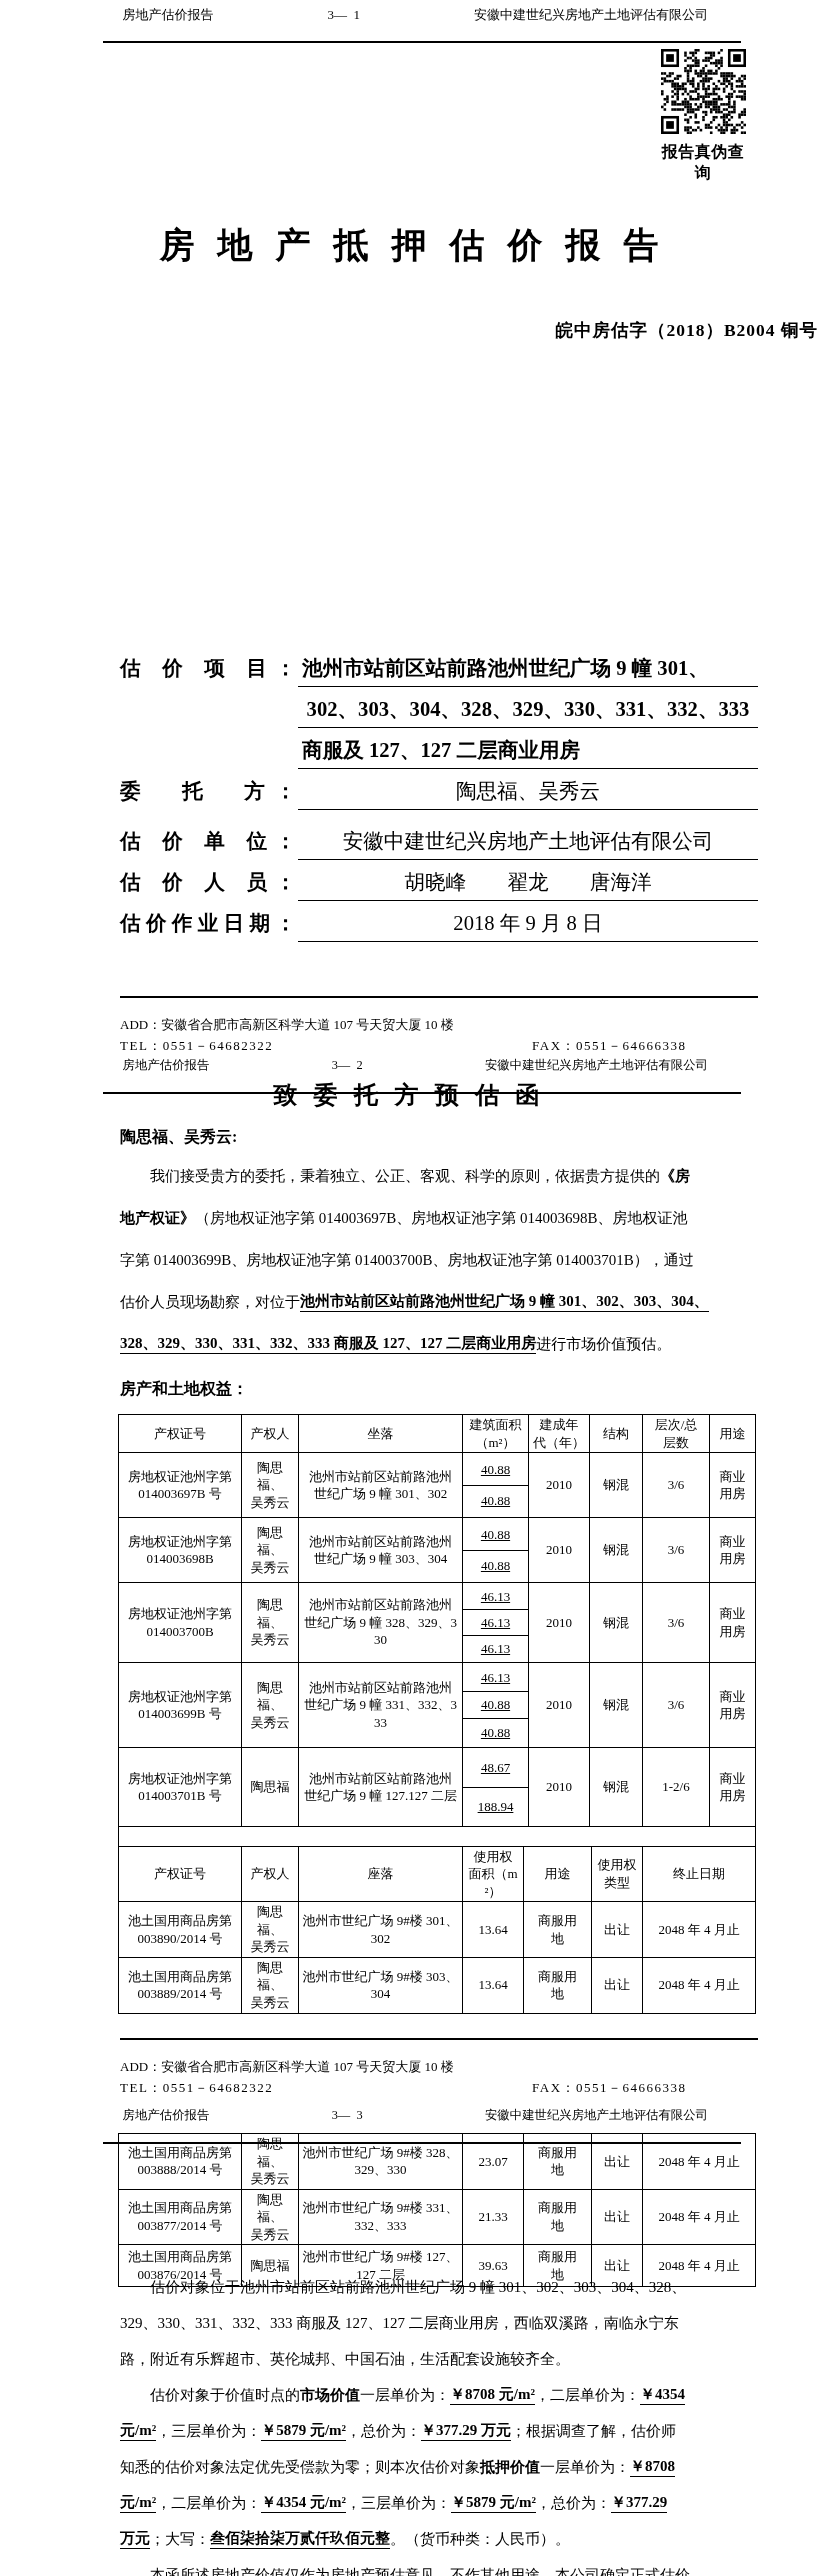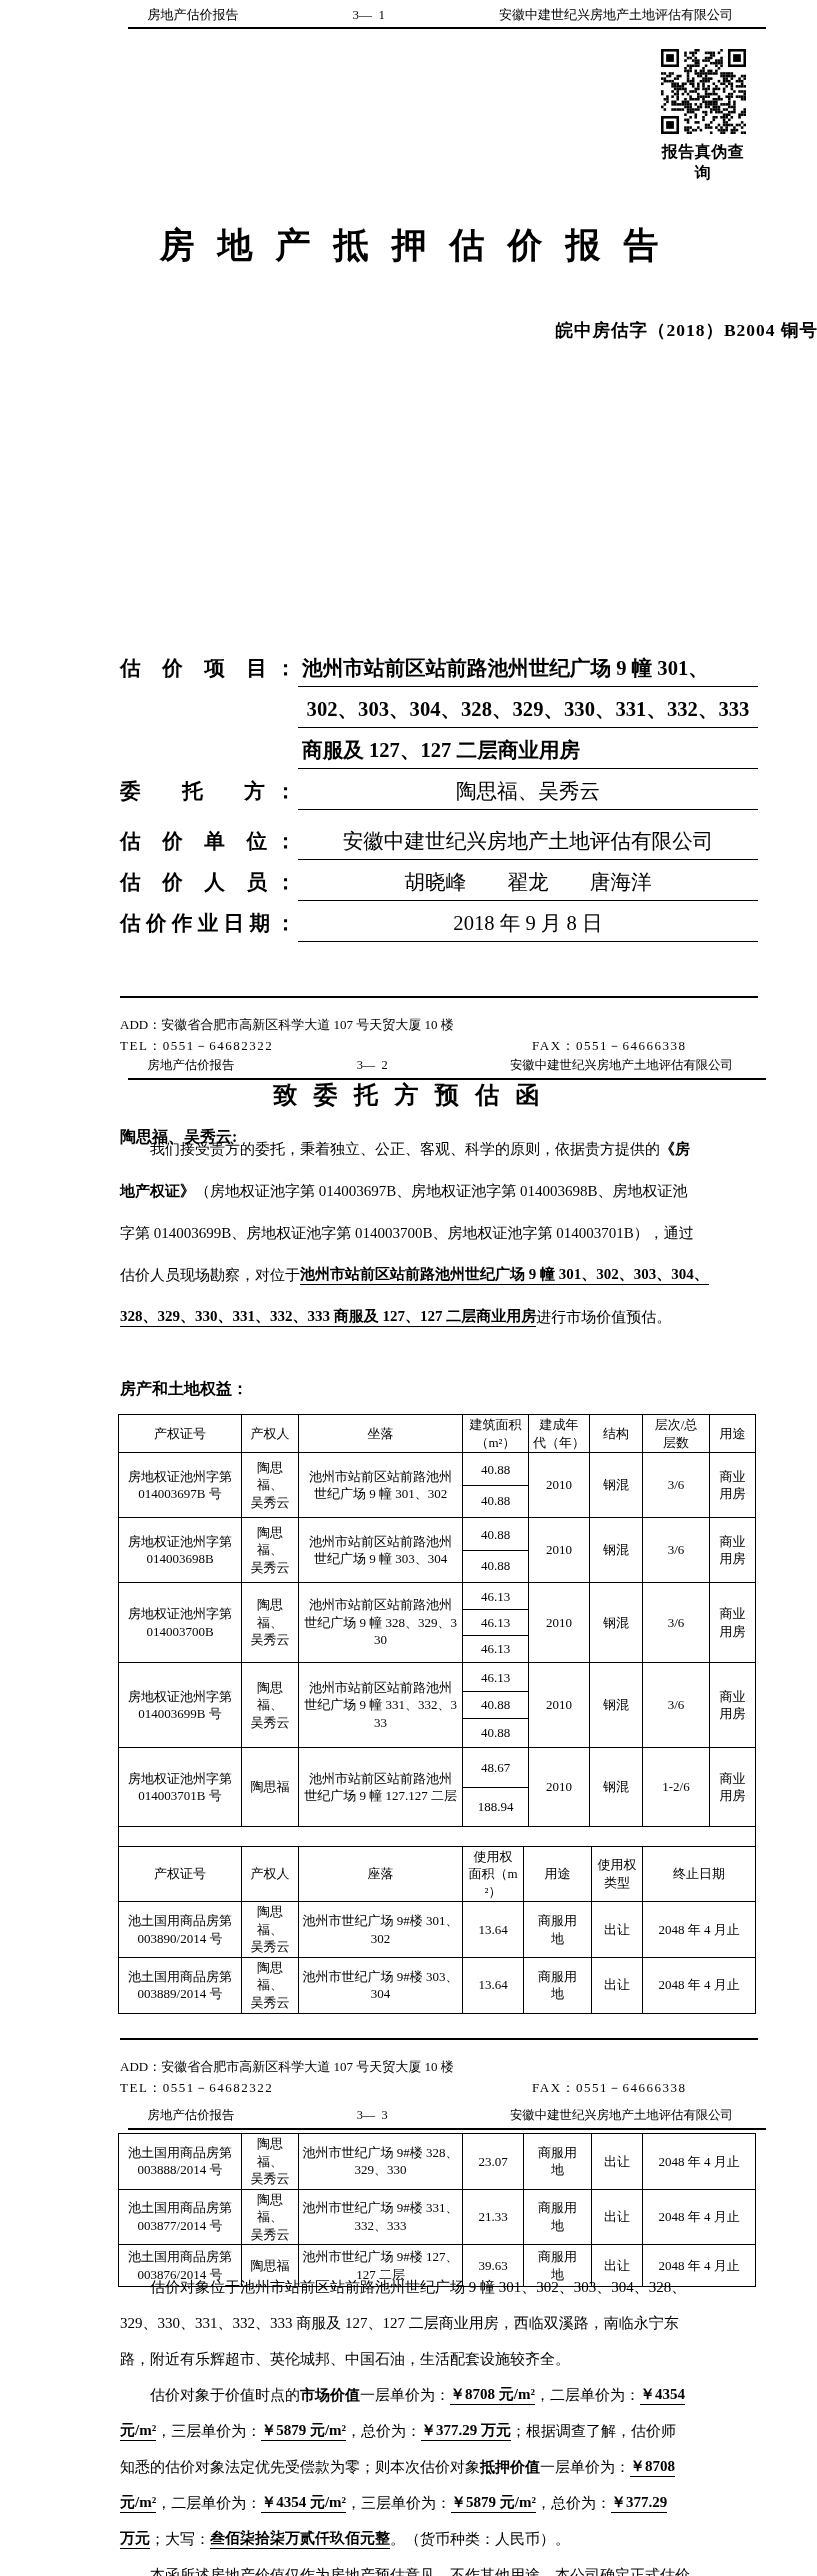--- a/index.html
+++ b/index.html
@@ -10,25 +10,25 @@
     background: #ffffff;
     color: #000;
     font-family: "Liberation Serif", "DejaVu Serif", serif;
     overflow: hidden;
     margin: 0 auto;
   }
   .abs { position: absolute; }
 
   
   .runhdr {
-    left: 128px; width: 638px;
+    left: 103px; width: 638px;
     display: flex; 
     font-size: 13px; line-height: 15.5px;
     border-bottom: 2.1px solid #000;
-    padding-bottom: 4px;
+    padding-bottom: 18px;
   }
   .runhdr .lft { margin-left: 19.6px; }
   .runhdr .ctr { flex: 1; text-align: center; white-space: pre; }
   .runhdr .rgt { margin-right: 33px; }
 
   
   #qrwrap { left: 660px; top: 49px; width: 86px; text-align: center; }
   #qrwrap .cap { margin-top: 5.7px; font-size: 16px; font-weight: bold; letter-spacing: 0.5px; }
 
   
@@ -71,21 +71,21 @@
   #rights { left: 120px; top: 1379px; font-size: 16px; font-weight: bold; text-align: right; }
 
   
   #t1wrap { left: 118px; top: 1414px; }
   #t2bwrap { left: 118px; top: 2133px; }
   table { border-collapse: collapse; table-layout: fixed; width: 638px; font-size: 13px; }
   td { border: 1px solid #000; text-align: center; vertical-align: middle;
        padding: 1px 2.6px; white-space: pre-line; word-break: break-all; line-height: 1.35; }
   .areacell { padding: 0; }
   .stack { display: flex; flex-direction: column; width: 100%; }
-  .sub { flex: 1; display: flex; align-items: center; justify-content: center; }
+  .sub { flex: 1; display: flex; align-items: center; justify-content: center; text-decoration: underline; }
   .sub + .sub { border-top: 1px solid #000; }
   .tspacer { width: 638px; height: 18.5px; border-left: 1px solid #000; border-right: 1px solid #000; }
 </style>
 </head>
 <body>
 
 <div id="page">
 
   <div class="abs runhdr" style="top:7.2px;">
     <span class="lft">房地产估价报告</span>
@@ -548,21 +548,21 @@
 
   <div class="abs runhdr" style="top:1058px; font-size:12.4px;">
     <span class="lft">房地产估价报告</span>
     <span class="ctr">3—  2</span>
     <span class="rgt">安徽中建世纪兴房地产土地评估有限公司</span>
   </div>
 
   <div class="abs" id="title2">致 委 托 方 预 估 函</div>
   <div class="abs" id="salute">陶思福、吴秀云:</div>
 
-  <div class="abs para" id="para1" style="top:1128px;">
+  <div class="abs para" id="para1" style="top:1155px;">
       <div class="tline"><span>我们接受贵方的委托，秉着独立、公正、客观、科学的原则，依据贵方提供的</span><span class="b">《房</span></div>
       <div class="tline"><span class="b">地产权证》</span><span>（房地权证池字第 014003697B、房地权证池字第 014003698B、房地权证池</span></div>
       <div class="tline"><span>字第 014003699B、房地权证池字第 014003700B、房地权证池字第 014003701B），通过</span></div>
       <div class="tline"><span>估价人员现场勘察，对位于</span><span class="b u">池州市站前区站前路池州世纪广场 9 幢 301、302、303、304、</span></div>
       <div class="tline"><span class="b u">328、329、330、331、332、333 商服及 127、127 二层商业用房</span><span>进行市场价值预估。</span></div>
     </div>
 
   <div class="abs" id="rights">房产和土地权益：</div>
 
   <div class="abs" id="t1wrap">

